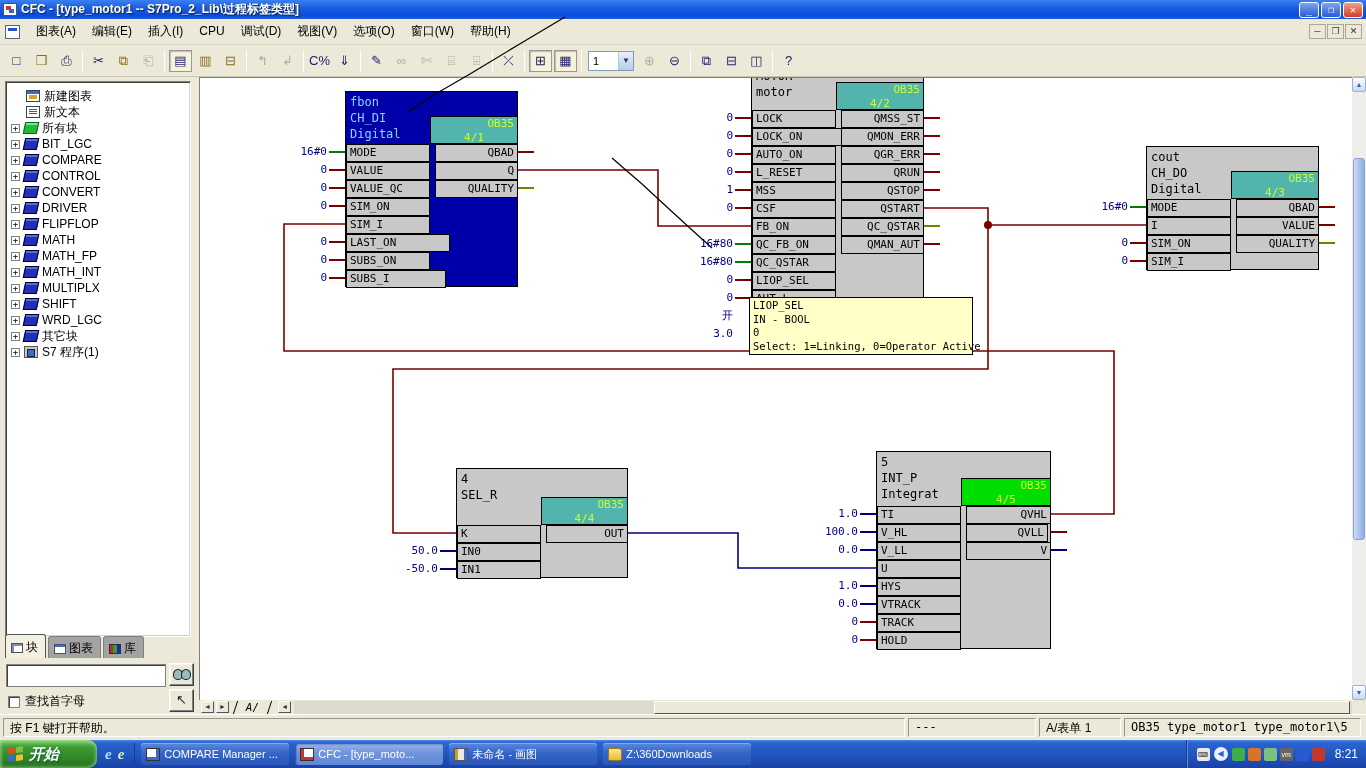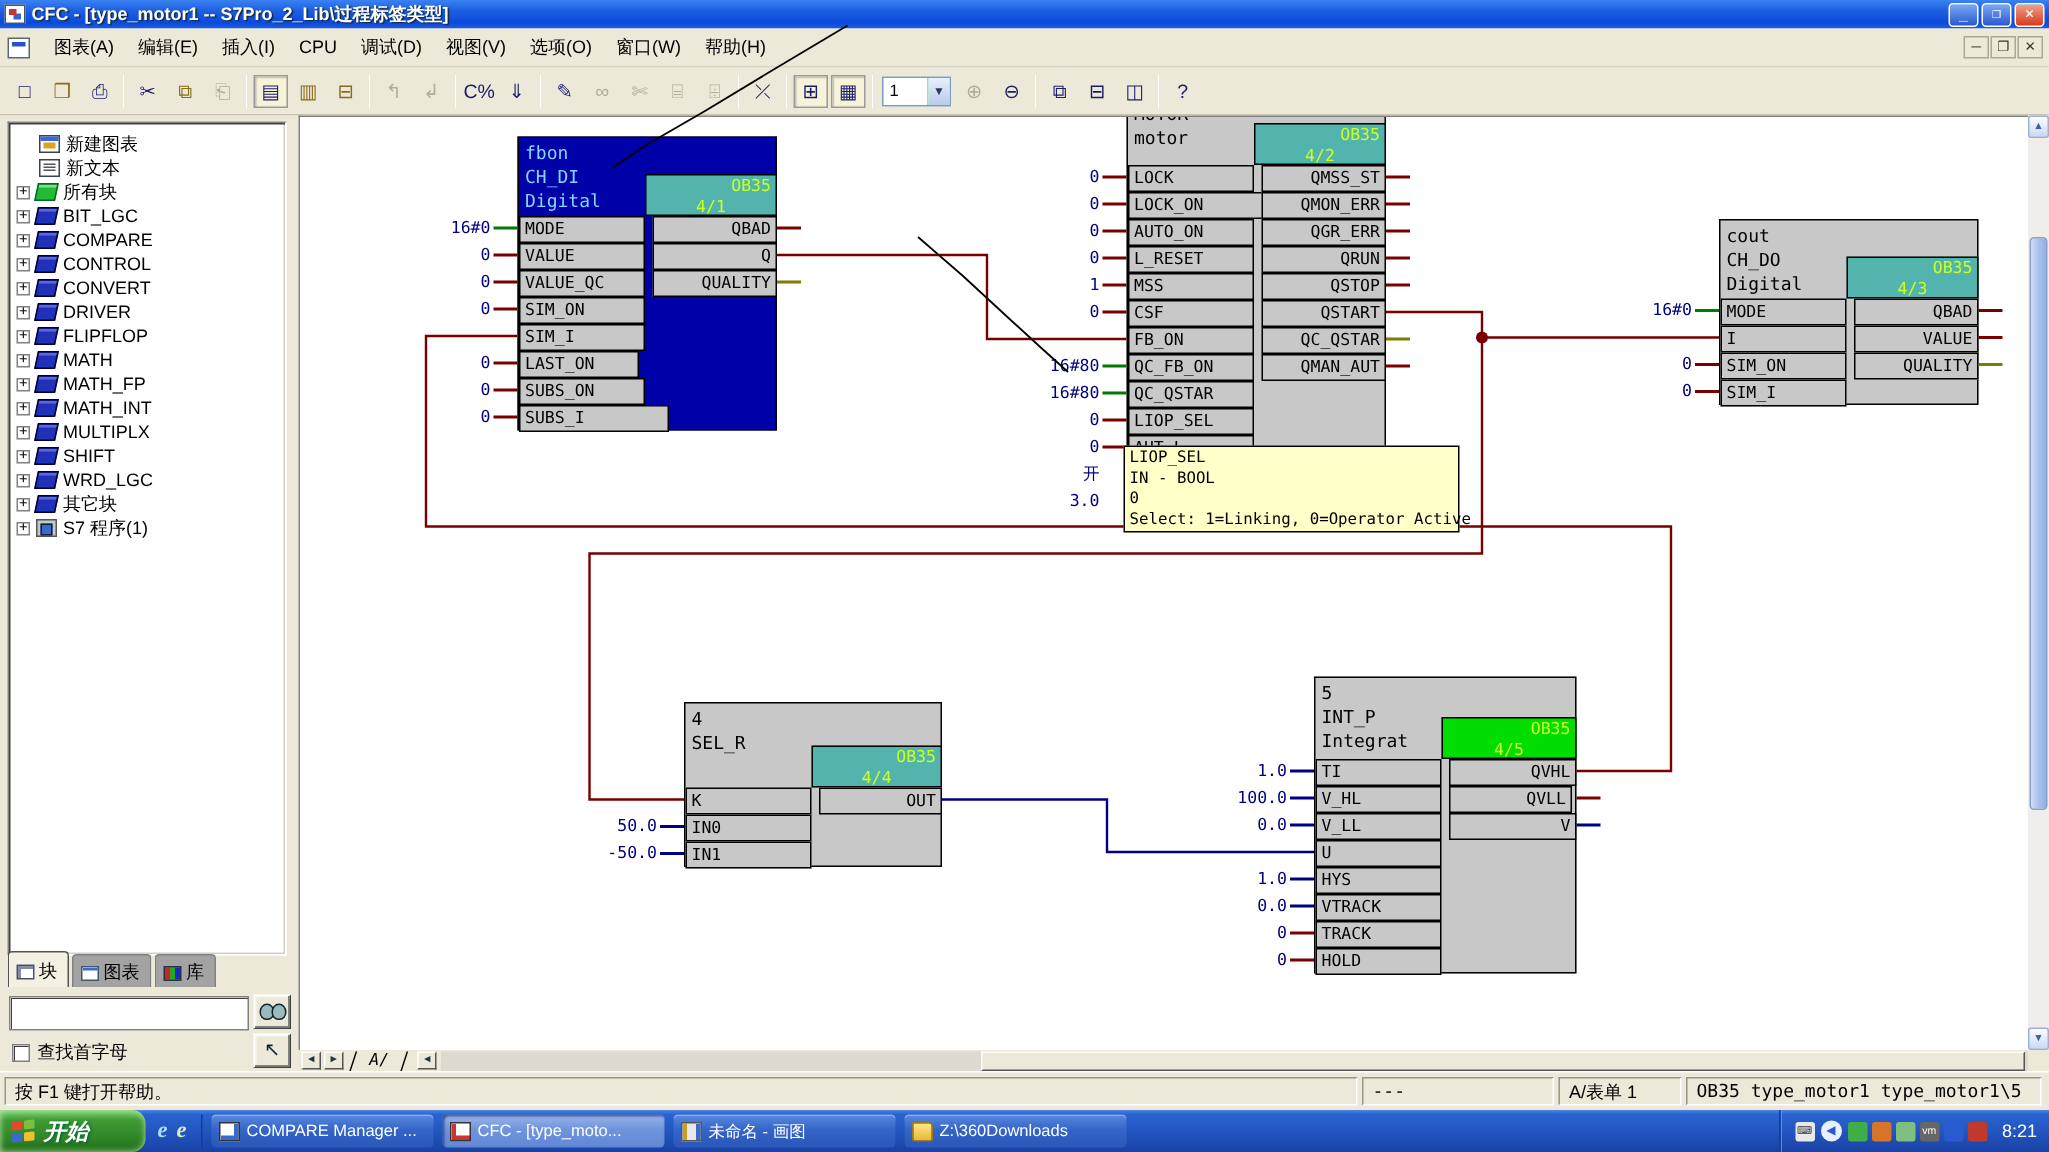--- a/index.html
+++ b/index.html
@@ -345,21 +345,21 @@
       <div class="hline" style="position: absolute; left: 0px; top: 34px; color: rgb(127, 216, 255);">Digital</div>
       <div class="badge" style="left: 84px; top: 24px; width: 88px; height: 28px; background: rgb(82, 180, 172);">
         <div class="b1">OB35</div>
         <div class="b2">4/1</div>
       </div>
       <div class="row" style="left: 0px; top: 52px; width: 84px;">MODE</div>
       <div class="row" style="left: 0px; top: 70px; width: 84px;">VALUE</div>
       <div class="row" style="left: 0px; top: 88px; width: 84px;">VALUE_QC</div>
       <div class="row" style="left: 0px; top: 106px; width: 84px;">SIM_ON</div>
       <div class="row" style="left: 0px; top: 124px; width: 84px;">SIM_I</div>
-      <div class="row" style="left: 0px; top: 142px; width: 80px;">LAST_ON</div>
+      <div class="row" style="left: 0px; top: 142px; width: 104px;">LAST_ON</div>
       <div class="row" style="left: 0px; top: 160px; width: 84px;">SUBS_ON</div>
       <div class="row" style="left: 0px; top: 178px; width: 100px;">SUBS_I</div>
       <div class="row out" style="left: 89px; top: 52px; width: 83px;">QBAD</div>
       <div class="row out" style="left: 89px; top: 70px; width: 83px;">Q</div>
       <div class="row out" style="left: 89px; top: 88px; width: 83px;">QUALITY</div>
     </div>
     <div class="pinval" style="left: 73px; top: 67px;">16#0</div>
     <div class="stub" style="background: rgb(0, 125, 0); left: 129px; top: 73px; width: 16px;"></div>
     <div class="pinval" style="left: 73px; top: 85px;">0</div>
     <div class="stub" style="background: rgb(122, 0, 0); left: 129px; top: 91px; width: 16px;"></div>

